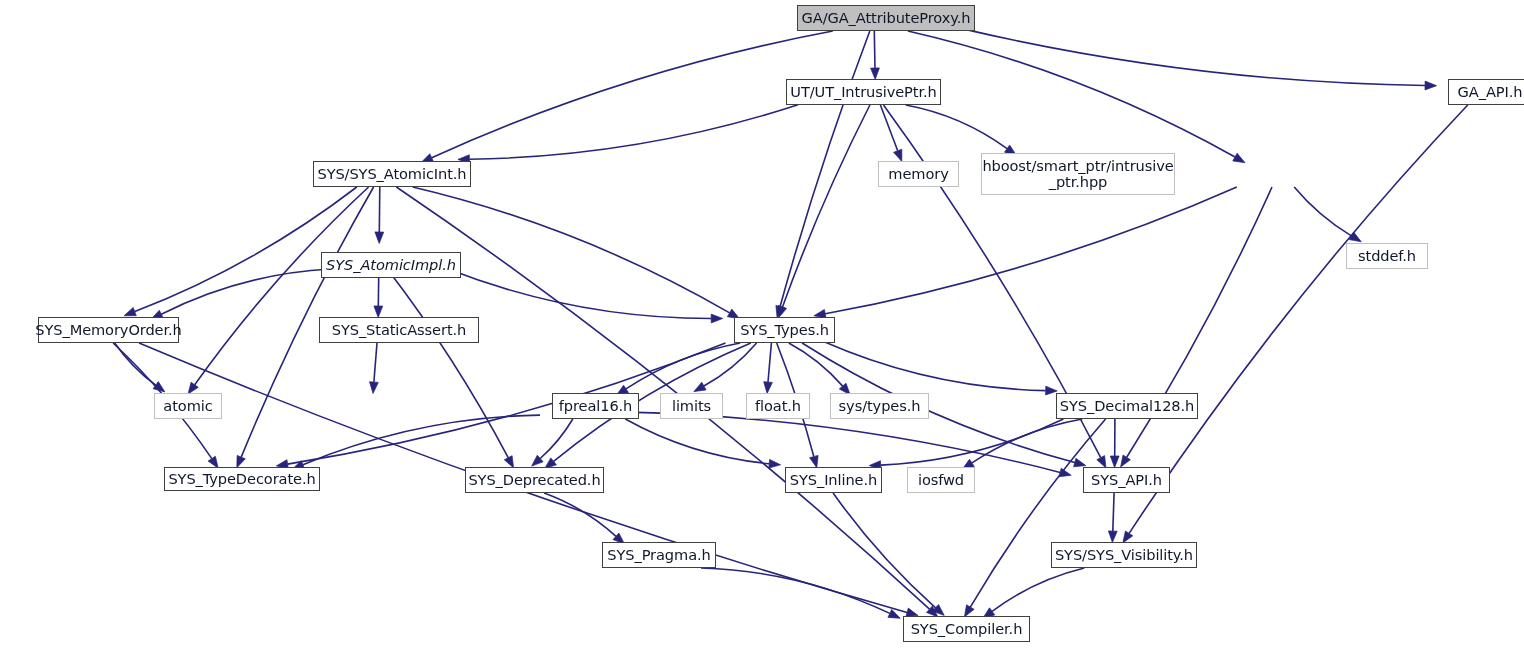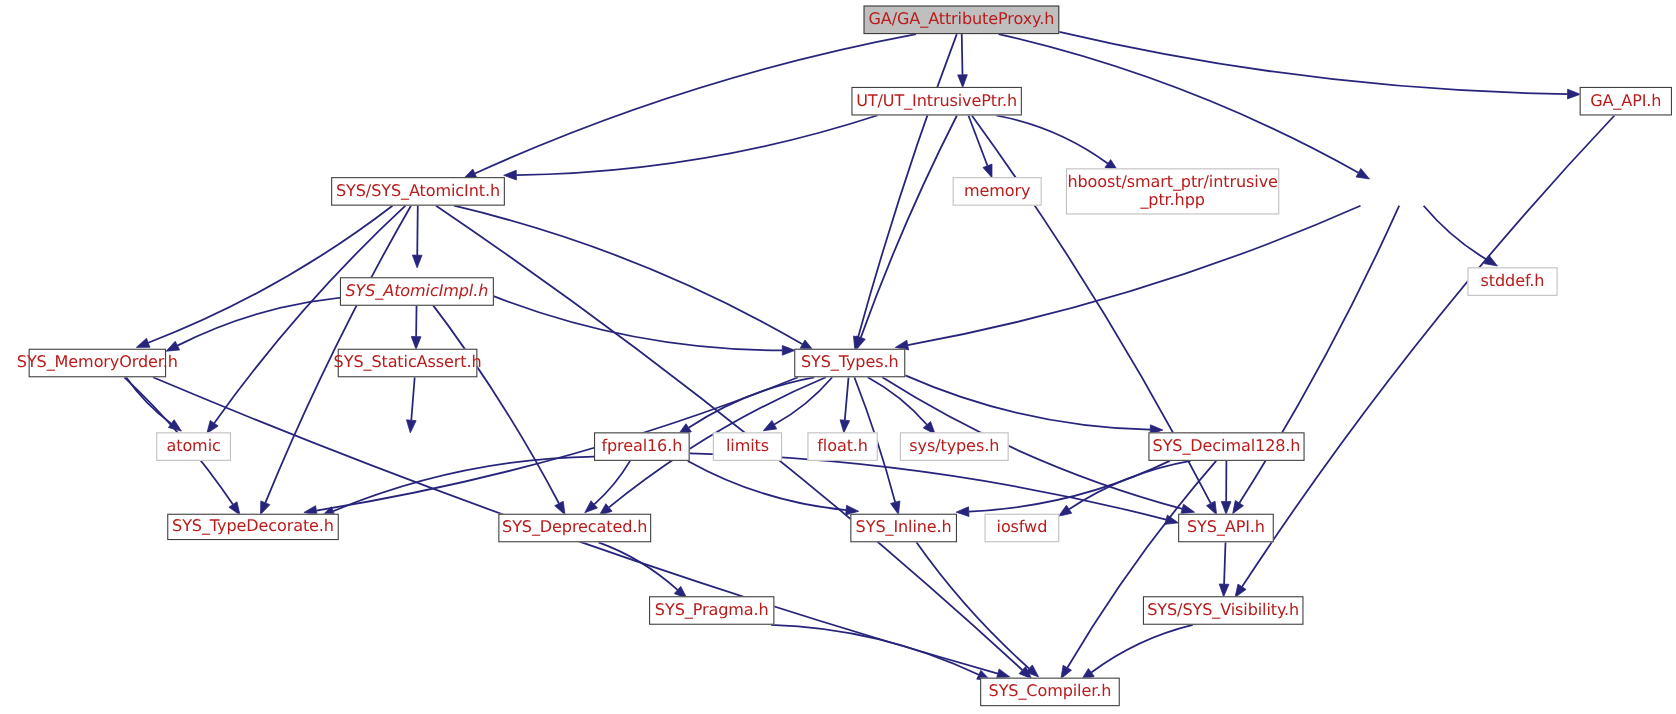--- a/index.html
+++ b/index.html
@@ -37,26 +37,27 @@
   }
   .node {
     position: absolute;
     box-sizing: border-box;
     display: flex;
     align-items: center;
     justify-content: center;
     text-align: center;
     background: #ffffff;
     border: 1px solid #c0c0c0;
-    color: #b91c1c;
+    color: #0f172a;
     font-size: 14.6px;
     line-height: 16px;
     letter-spacing: -0.1px;
     white-space: pre-line;
     z-index: 5;
+    margin-left: 12px;
   }
   .node.strong {
     border: 1.6px solid #404040;
   }
   .node.root {
     background: #bfbfbf;
     border: 1.6px solid #404040;
   }
 </style>
 </head>
@@ -167,22 +168,22 @@
     </svg>
 <div class="node root" style="left: 785px; top: 5px; width: 178px; height: 26px;">GA/GA_AttributeProxy.h</div>
     <div class="node strong" style="left: 774px; top: 79px; width: 155px; height: 26px;">UT/UT_IntrusivePtr.h</div>
     <div class="node strong" style="left: 1436px; top: 79px; width: 84px; height: 26px;">GA_API.h</div>
     <div class="node strong" style="left: 301px; top: 161px; width: 158px; height: 26px;">SYS/SYS_AtomicInt.h</div>
     <div class="node " style="left: 866px; top: 161px; width: 81px; height: 26px;">memory</div>
     <div class="node " style="left: 969px; top: 153px; width: 194px; height: 42px;">hboost/smart_ptr/intrusive
 _ptr.hpp</div>
     <div class="node " style="left: 1334px; top: 243px; width: 82px; height: 26px;">stddef.h</div>
     <div class="node strong" style="left: 309px; top: 252px; width: 140px; height: 26px; font-style: italic;">SYS_AtomicImpl.h</div>
-    <div class="node strong" style="left: 26px; top: 317px; width: 125px; height: 26px;">SYS_MemoryOrder.h</div>
-    <div class="node strong" style="left: 307px; top: 317px; width: 127px; height: 26px;">SYS_StaticAssert.h</div>
+    <div class="node strong" style="left: 26px; top: 317px; width: 141px; height: 26px;">SYS_MemoryOrder.h</div>
+    <div class="node strong" style="left: 307px; top: 317px; width: 160px; height: 26px;">SYS_StaticAssert.h</div>
     <div class="node strong" style="left: 722px; top: 317px; width: 101px; height: 26px;">SYS_Types.h</div>
     <div class="node " style="left: 142px; top: 393px; width: 68px; height: 26px;">atomic</div>
     <div class="node strong" style="left: 540px; top: 393px; width: 87px; height: 26px;">fpreal16.h</div>
     <div class="node " style="left: 648px; top: 393px; width: 63px; height: 26px;">limits</div>
     <div class="node " style="left: 734px; top: 393px; width: 64px; height: 26px;">float.h</div>
     <div class="node " style="left: 818px; top: 393px; width: 99px; height: 26px;">sys/types.h</div>
     <div class="node strong" style="left: 1044px; top: 393px; width: 142px; height: 26px;">SYS_Decimal128.h</div>
     <div class="node strong" style="left: 152px; top: 467px; width: 156px; height: 24px;">SYS_TypeDecorate.h</div>
     <div class="node strong" style="left: 453px; top: 467px; width: 139px; height: 26px;">SYS_Deprecated.h</div>
     <div class="node strong" style="left: 773px; top: 467px; width: 97px; height: 26px;">SYS_Inline.h</div>

